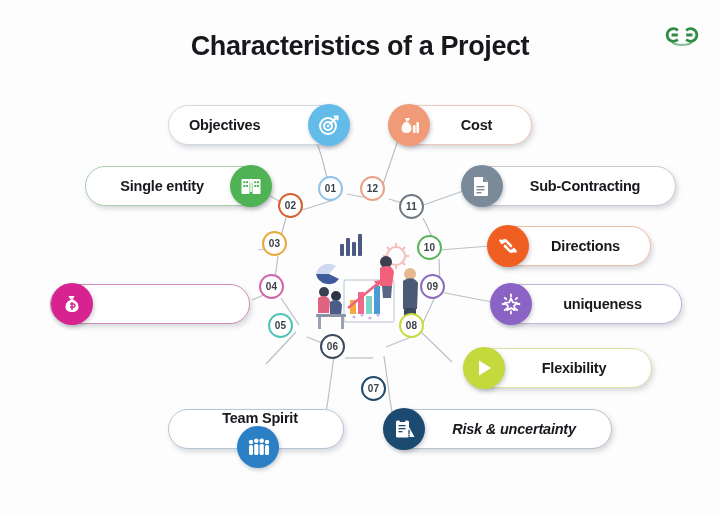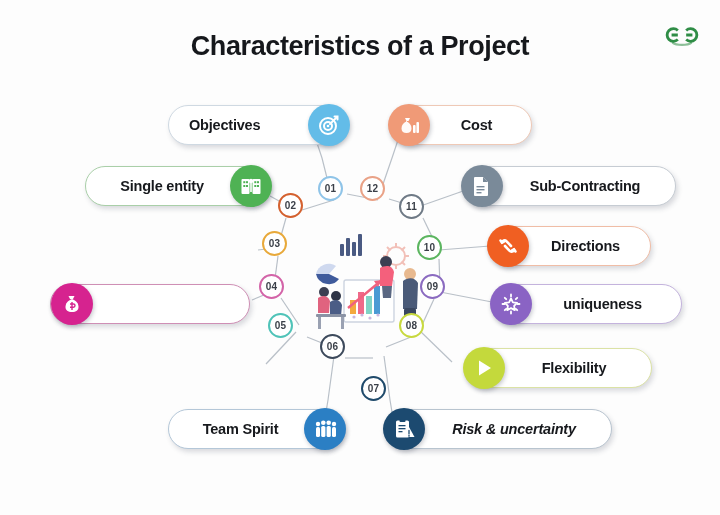--- a/index.html
+++ b/index.html
@@ -309,21 +309,21 @@
       <div class="label" style="flex: 1 1 auto; text-align: center;">uniqueness</div>
     </div>
     <div class="pill right-side" style="left: 465px; top: 348px; width: 187px; border-color: rgb(219, 226, 165);">
       <div class="badge" style="background: rgb(196, 217, 60);">
         <svg width="24" height="24" viewBox="0 0 24 24" fill="white">
         <path d="M7 4.5l12 7.5-12 7.5z"></path>
         </svg>
       </div>
       <div class="label" style="flex: 1 1 auto; text-align: center;">Flexibility</div>
     </div>
-    <div class="pill left-side" style="left: 168px; top: 409px; width: 176px; border-color: rgb(180, 199, 216);">
+    <div class="pill left-side" style="left: 168px; top: 409px; width: 176px; border-color: rgb(180, 199, 216); flex-direction: column;">
       <div class="label" style="flex: 1 1 auto; text-align: center;">Team Spirit</div>
       <div class="badge" style="background: rgb(43, 127, 196);">
         <svg width="24" height="24" viewBox="0 0 24 24" fill="white">
         <circle cx="5" cy="7" r="2.2"></circle>
           <rect x="3" y="10" width="4" height="10" rx="1.6"></rect>
         <circle cx="10.3" cy="5.8" r="2.3"></circle>
           <rect x="8.2" y="9" width="4.2" height="11" rx="1.6"></rect>
         <circle cx="15.7" cy="5.8" r="2.3"></circle>
           <rect x="13.6" y="9" width="4.2" height="11" rx="1.6"></rect>
         <circle cx="21" cy="7" r="2.2"></circle>

